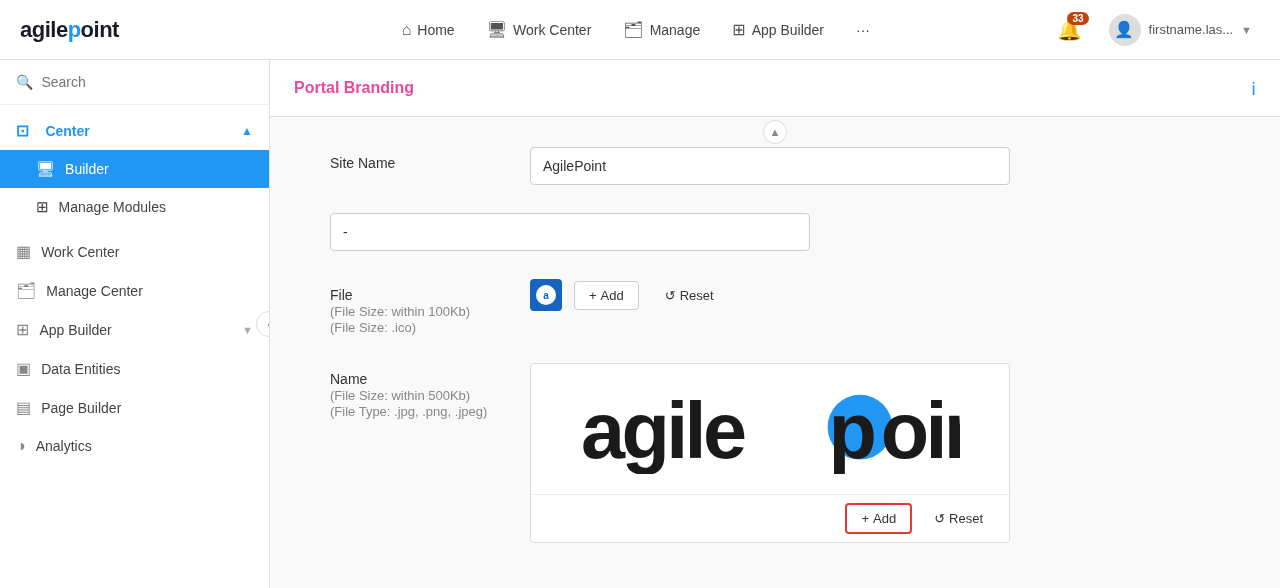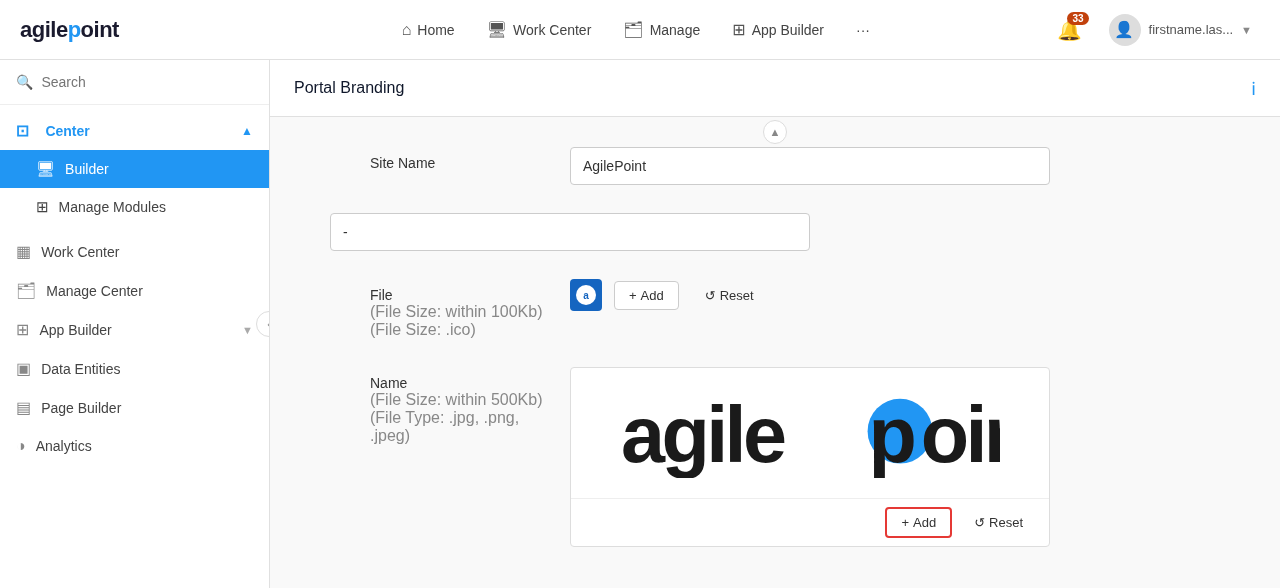--- a/index.html
+++ b/index.html
@@ -200,22 +200,22 @@
     .content-header {
       background: #fff;
       border-bottom: 1px solid #e0e0e0;
       padding: 16px 24px;
       display: flex;
       align-items: center;
       justify-content: space-between;
     }
     .page-title {
       font-size: 16px;
-      font-weight: 400;
-      color: #0f172a;
+      font-weight: 700;
+      color: #ec4899;
     }
     .info-icon {
       color: #2196F3;
       font-size: 18px;
       cursor: pointer;
     }
     .collapse-top-btn {
       position: absolute;
       top: 60px;
       left: 50%;
@@ -243,24 +243,23 @@
       margin-bottom: 28px;
       gap: 20px;
     }
     .form-label {
       width: 180px;
       font-size: 14px;
       font-weight: 500;
       color: #333;
       padding-top: 8px;
       flex-shrink: 0;
-      margin-left: 40px;
     }
     .form-label-sub {
-      font-size: 16px;
+      font-size: 13px;
       color: #888;
       font-weight: 400;
     }
     .form-control {
       flex: 1;
       height: 38px;
       border: 1px solid #ccc;
       border-radius: 4px;
       padding: 0 12px;
       font-size: 14px;

